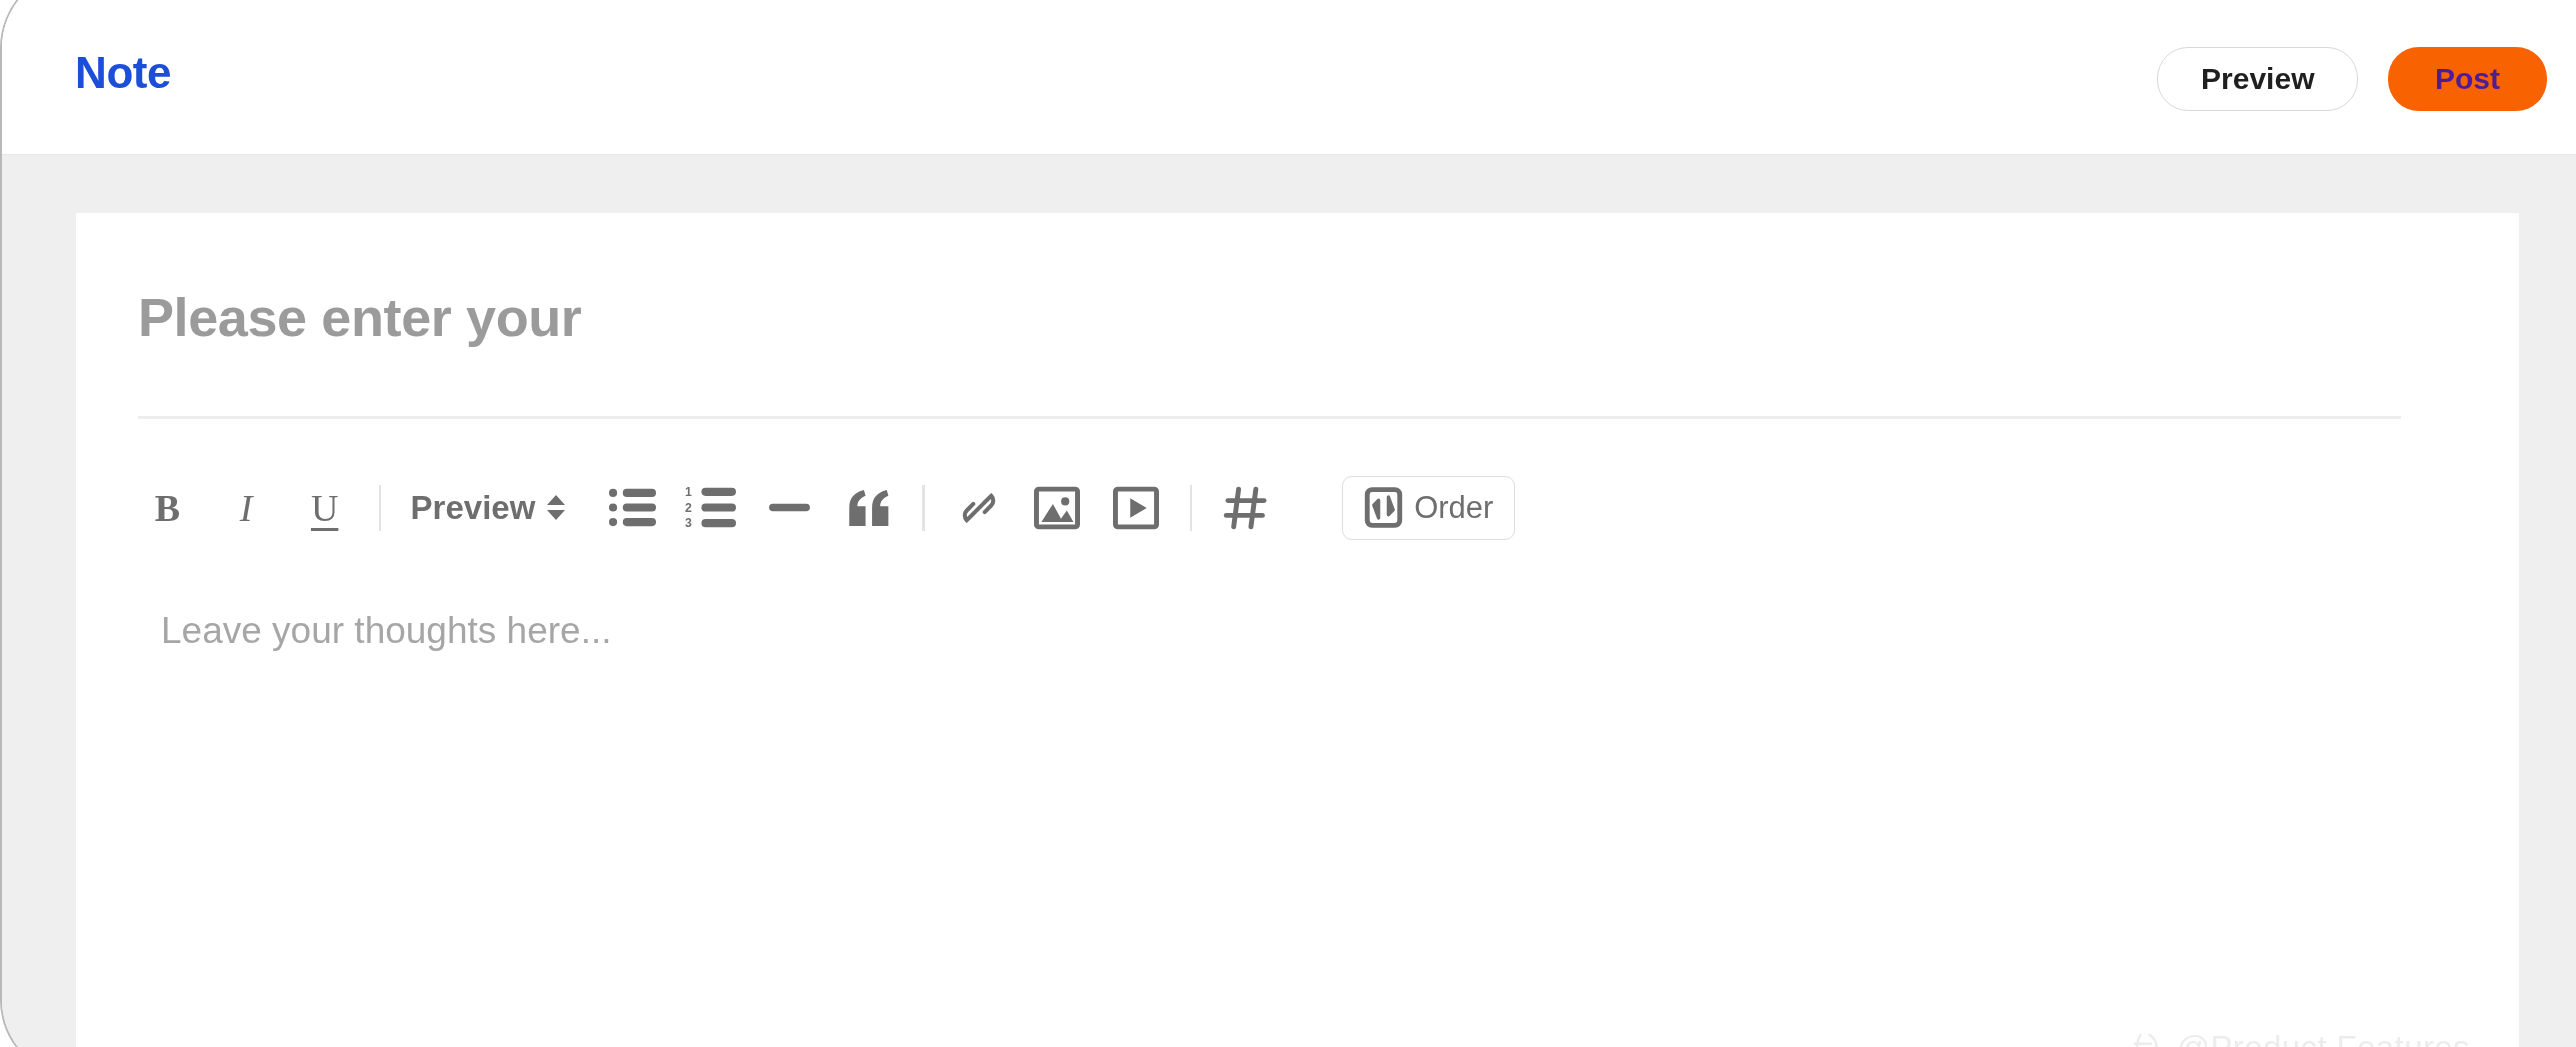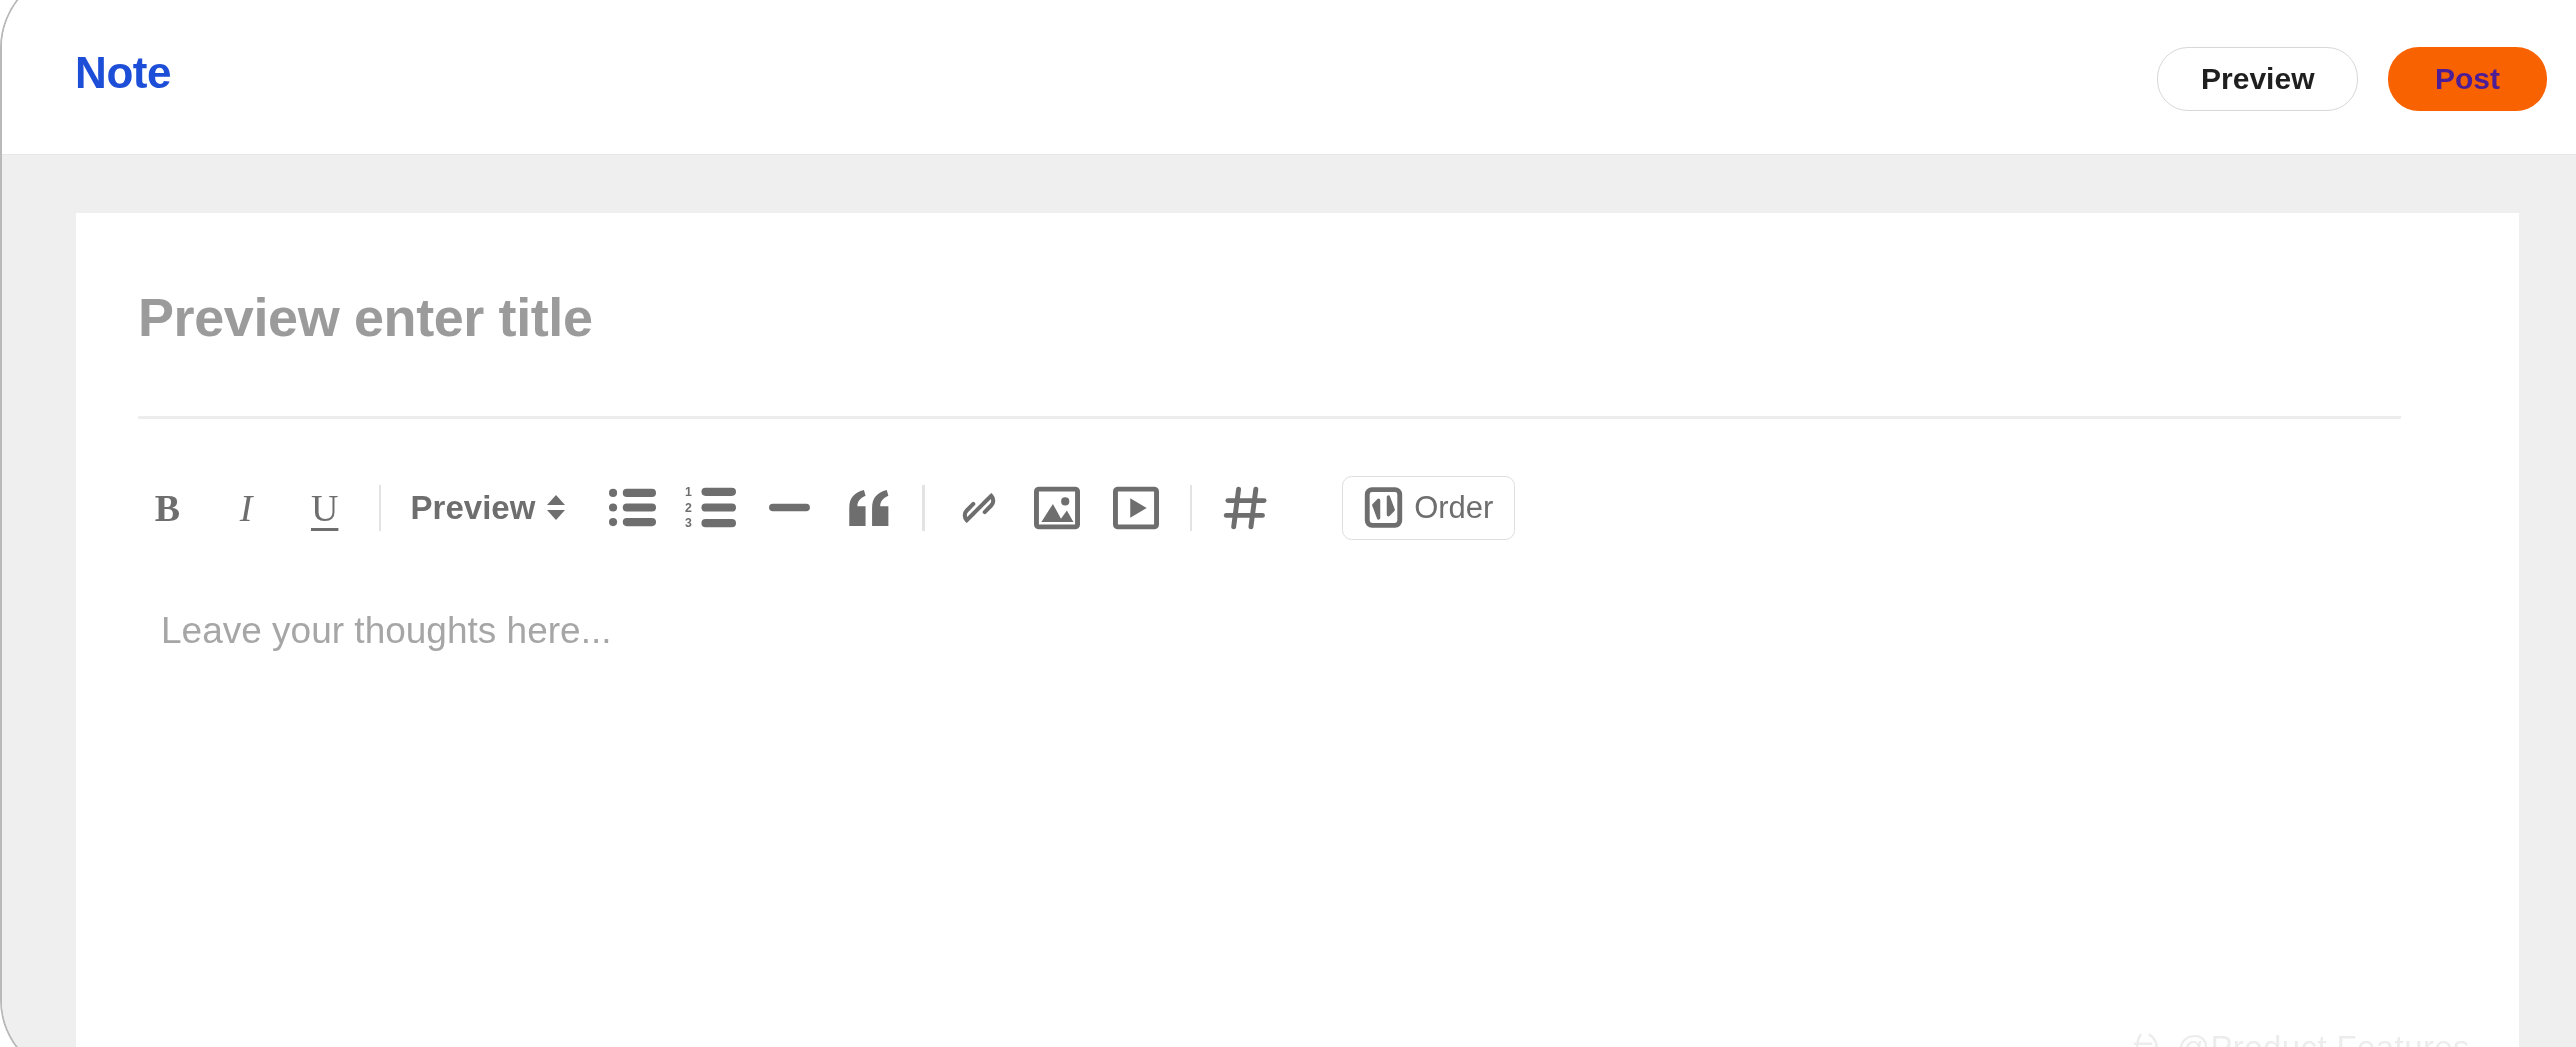--- a/index.html
+++ b/index.html
@@ -252,21 +252,21 @@
           <span>Preview</span>
         </div>
         <div class="btn-pill" id="post-button">
           <span>Post</span>
         </div>
       </div>
     </div>
 
     <div id="editor-card">
 
-      <div id="title-input">Preview enter title</div>
+      <div id="title-input">Please enter your</div>
 
       <div id="title-divider"></div>
 
       <div id="editor-toolbar">
 
         <div class="tb-btn" id="bold-button">
           <span class="tb-letter">B</span>
         </div>
         <div class="tb-gap-sm"></div>
 

